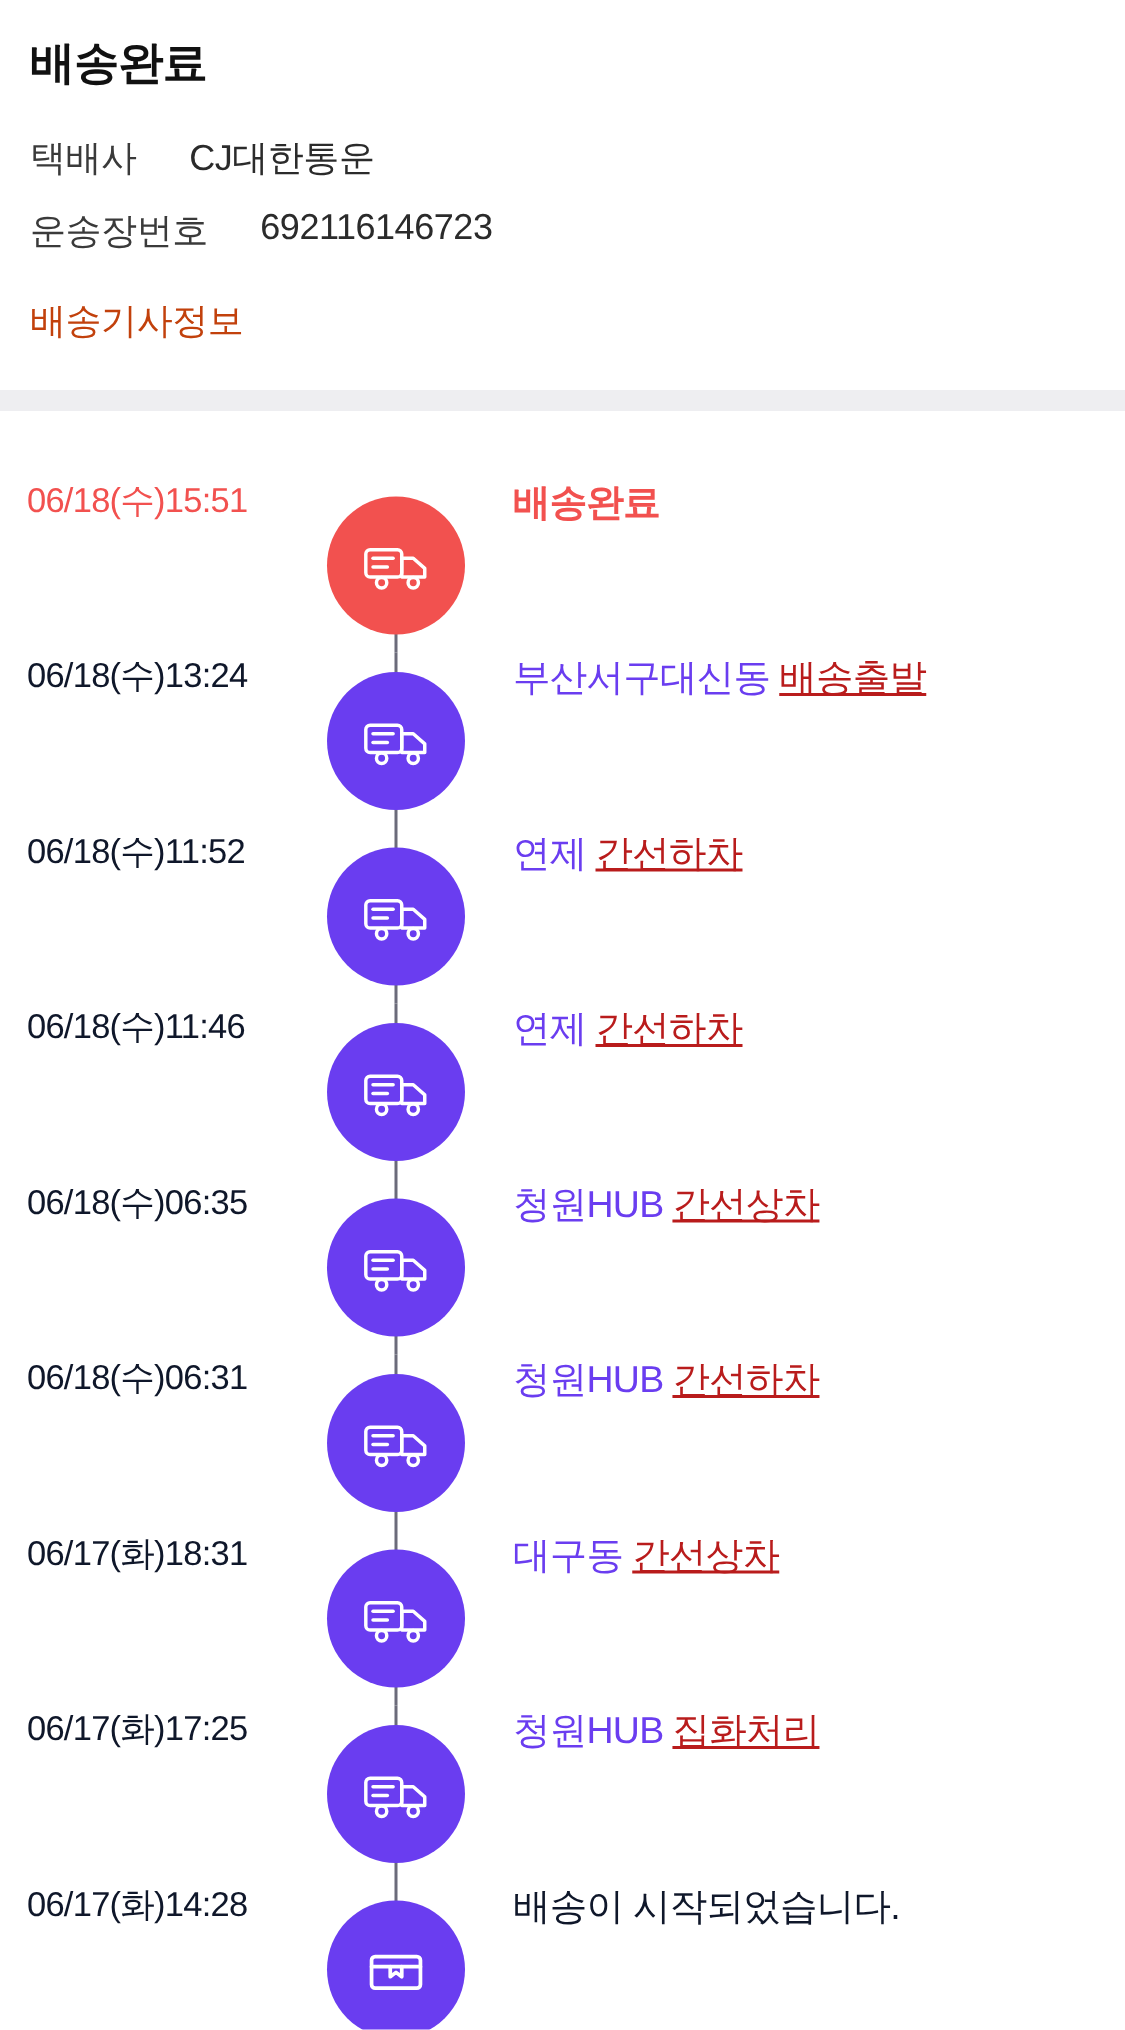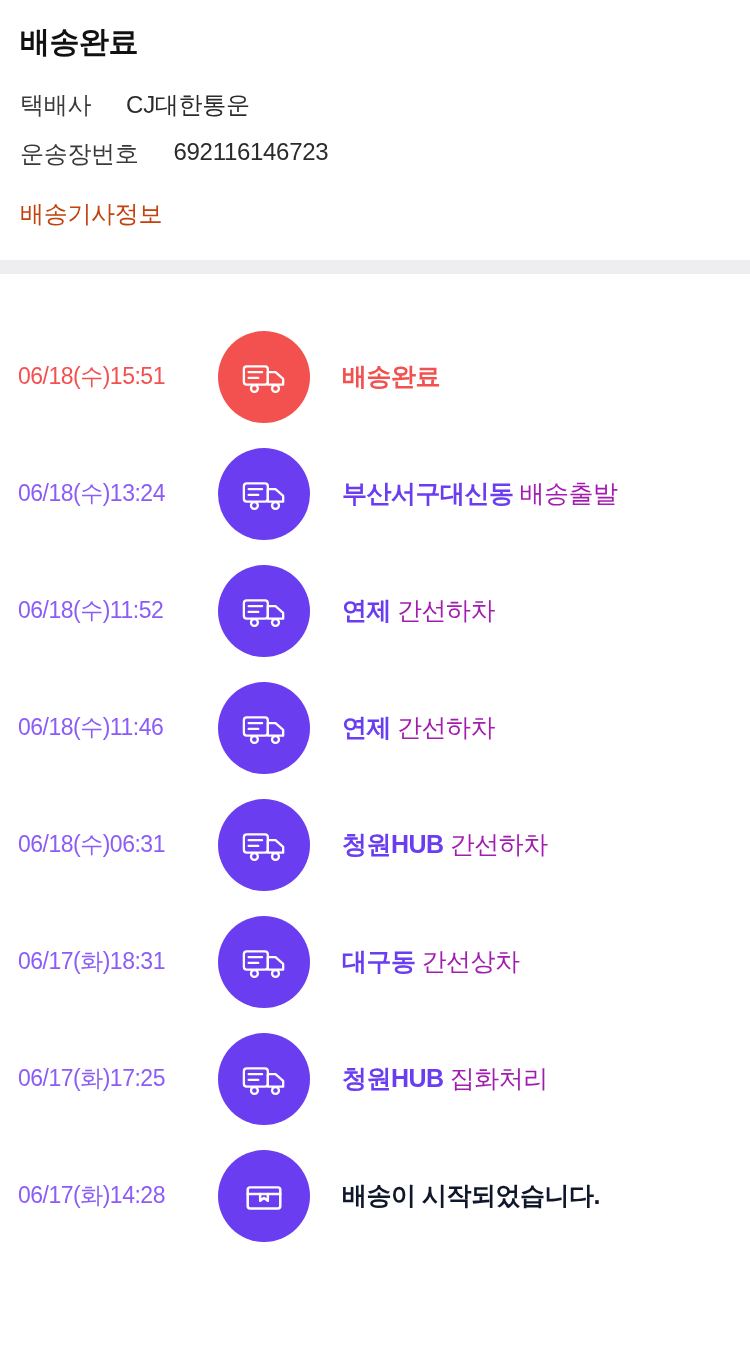--- a/index.html
+++ b/index.html
@@ -58,30 +58,29 @@
 
   
   .timeline {
     position: relative;
     padding: 44px 0 0 0;
     background: #ffffff;
   }
   .tl-row {
     position: relative;
     display: flex;
-    align-items: center;
     height: 117px;
   }
   .tl-time {
     width: 210px;
     text-align: left;
     padding-left: 18px;
     box-sizing: border-box;
     font-size: 23px;
-    color: #8b5cf6;
+    color: #0f172a;
     letter-spacing: -0.5px;
     white-space: nowrap;
   }
   .tl-row.current .tl-time {
     color: #f2514f;
   }
   .tl-node-wrap {
     position: relative;
     width: 108px;
     display: flex;
@@ -126,25 +125,26 @@
   .tl-text {
     flex: 1;
     padding-left: 24px;
     font-size: 25px;
     letter-spacing: -0.5px;
     color: #2c2c2c;
     white-space: nowrap;
   }
   .tl-place {
     color: #6a3df0;
-    font-weight: bold;
+    font-weight: normal;
   }
   .tl-action {
-    color: #a21caf;
+    color: #b91c1c;
     margin-left: 6px;
+    text-decoration: underline;
   }
   .tl-row.current .tl-text {
     color: #f2514f;
     font-weight: bold;
   }
   .tl-row.current .tl-place {
     color: #f2514f;
     font-weight: bold;
     margin: 0;
   }
@@ -248,20 +248,39 @@
           <circle cx="14" cy="30" r="3.6"></circle>
           <circle cx="36" cy="30" r="3.6"></circle>
         </svg>
       </div>
     </div>
     <div class="tl-text">
       <span class="tl-place">연제</span><span class="tl-action">간선하차</span>
     </div>
   </div>
 
+  <div class="tl-row">
+    <div class="tl-time">06/18(수)06:35</div>
+    <div class="tl-node-wrap">
+      <div class="tl-line"></div>
+      <div class="tl-node">
+        <svg viewBox="0 0 48 36" xmlns="http://www.w3.org/2000/svg" fill="none" stroke="#ffffff" stroke-width="2.4" stroke-linejoin="round" stroke-linecap="round">
+          <rect x="3" y="7" width="25" height="19" rx="3"></rect>
+          <path d="M28 13h8l8 7v6h-16z"></path>
+          <line x1="8" y1="13" x2="22" y2="13"></line>
+          <line x1="8" y1="19" x2="18" y2="19"></line>
+          <circle cx="14" cy="30" r="3.6"></circle>
+          <circle cx="36" cy="30" r="3.6"></circle>
+        </svg>
+      </div>
+    </div>
+    <div class="tl-text">
+      <span class="tl-place">청원HUB</span><span class="tl-action">간선상차</span>
+    </div>
+  </div>
 
   <div class="tl-row">
     <div class="tl-time">06/18(수)06:31</div>
     <div class="tl-node-wrap">
       <div class="tl-line"></div>
       <div class="tl-node">
         <svg viewBox="0 0 48 36" xmlns="http://www.w3.org/2000/svg" fill="none" stroke="#ffffff" stroke-width="2.4" stroke-linejoin="round" stroke-linecap="round">
           <rect x="3" y="7" width="25" height="19" rx="3"></rect>
           <path d="M28 13h8l8 7v6h-16z"></path>
           <line x1="8" y1="13" x2="22" y2="13"></line>

